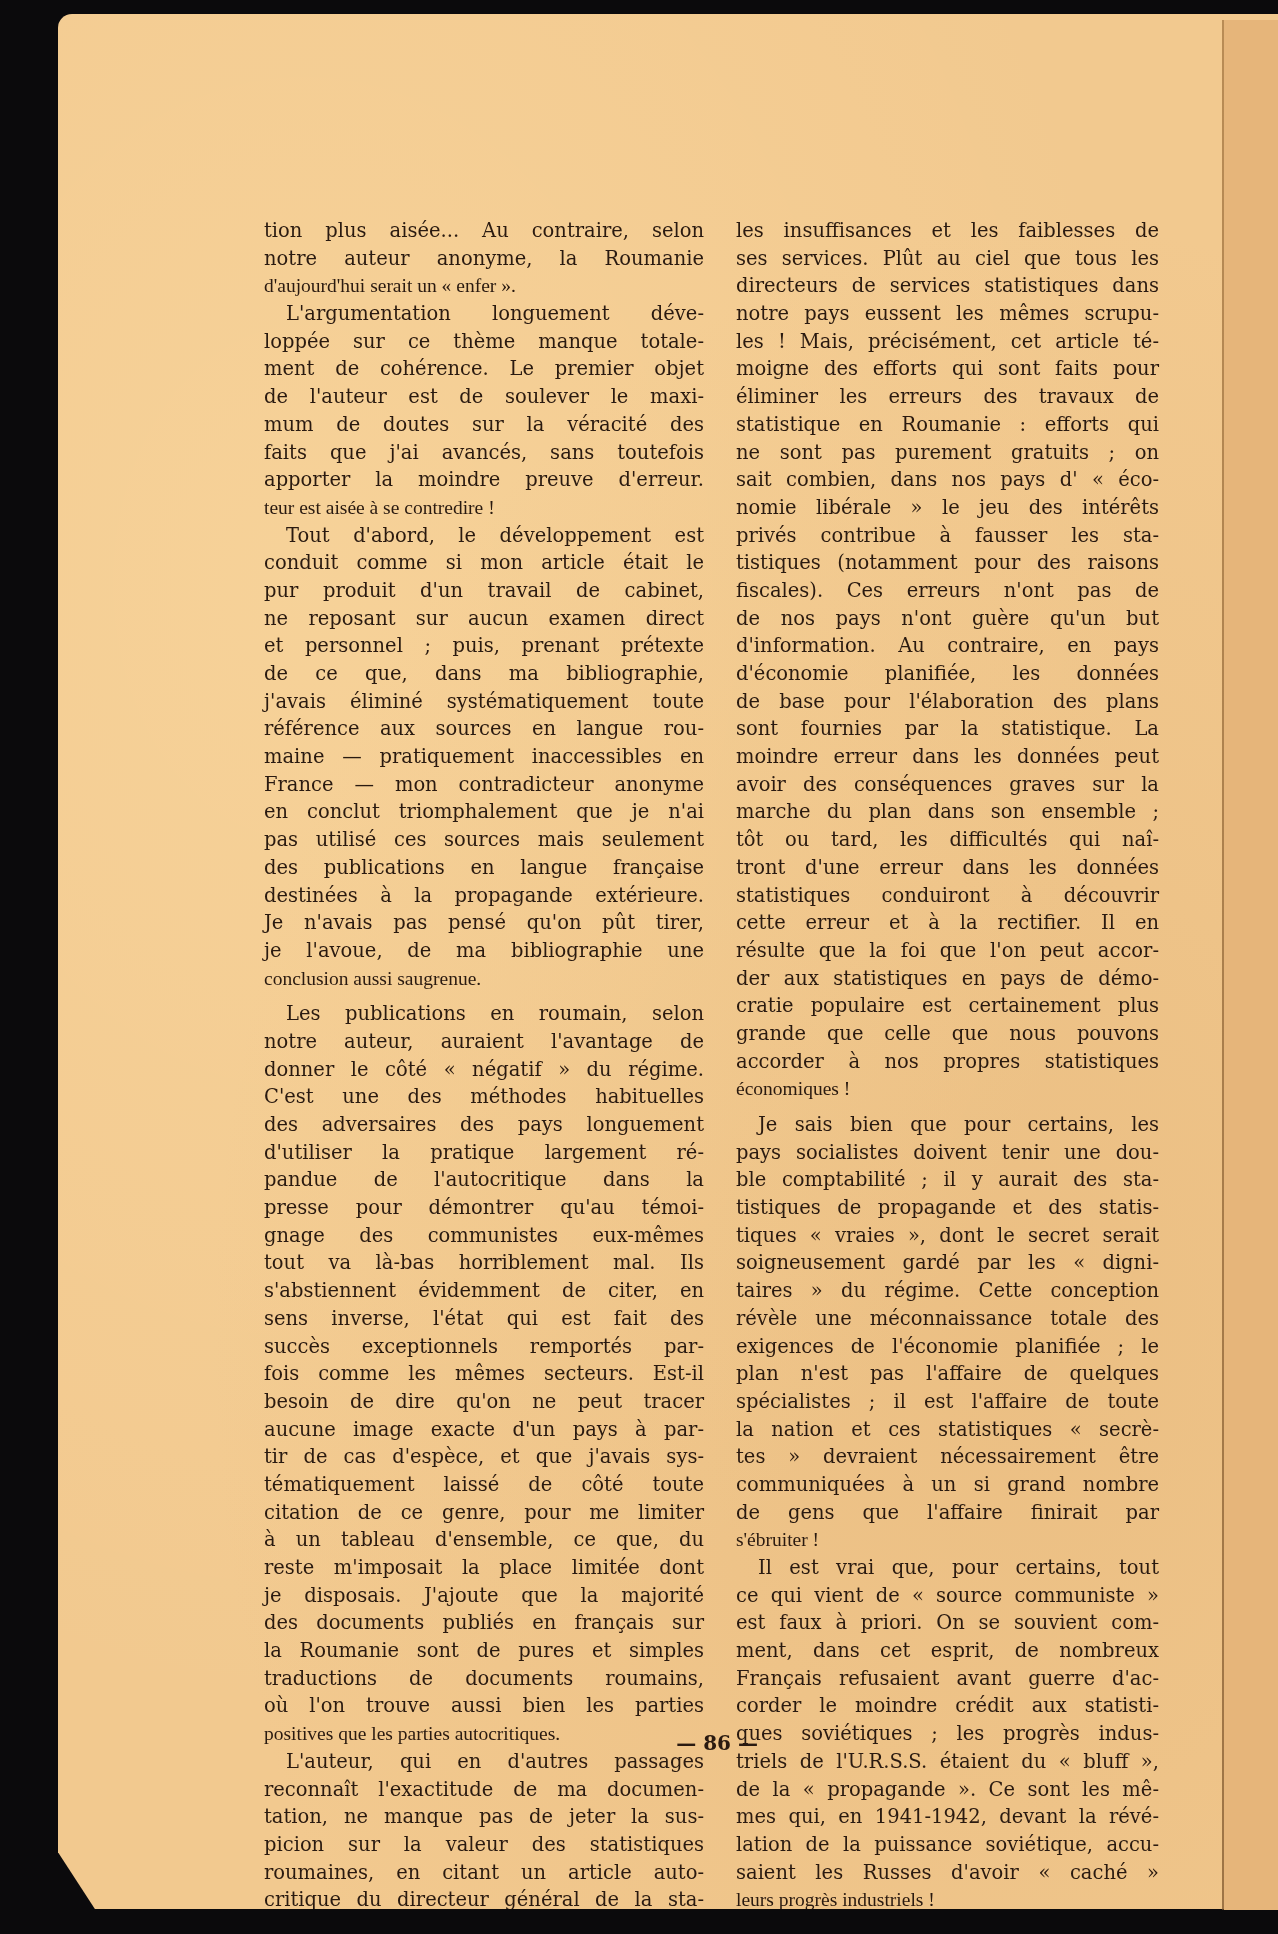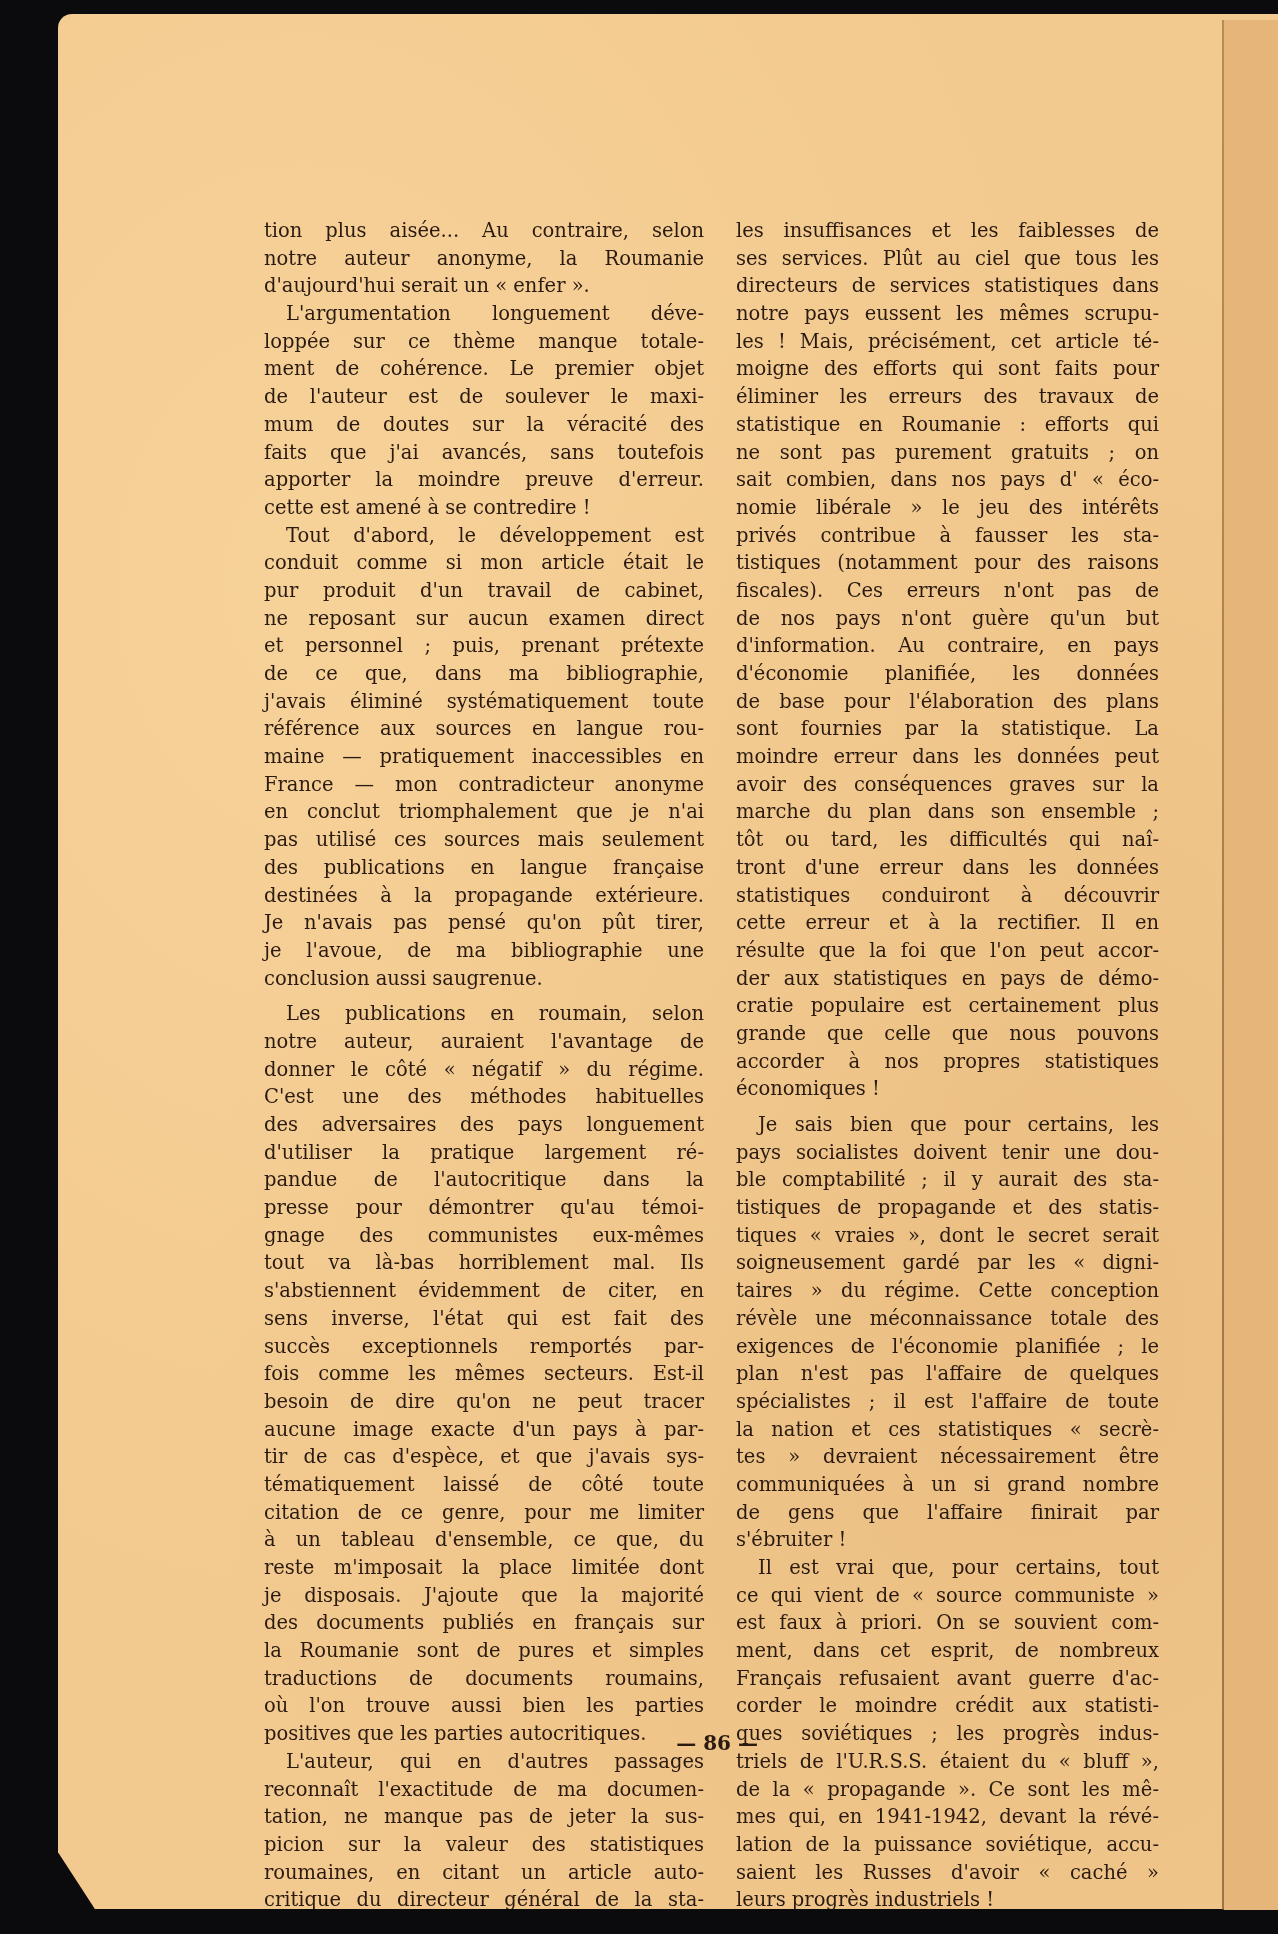--- a/index.html
+++ b/index.html
@@ -40,21 +40,21 @@
   .col-left { left: 206px; width: 440px; }
   .col-right { left: 678px; width: 423px; }
   .line {
     display: block;
     height: 27.7px;
     text-align: justify;
     text-align-last: justify;
     white-space: nowrap;
     overflow: visible;
   }
-  .line.last { text-align-last: left; }
+  .line.last { text-align-last: left; font-family: Liberation Serif, serif; }
   .line.indent { padding-left: 22px; }
   .line.gap { margin-top: 8px; }
   .page-number {
     position: absolute; top: 1717px; left: 600px; width: 100px;
     text-align: right; font-size: 20px; font-weight: bold; color: #2a1a10;
   }
 </style>
 </head>
 <body>
 
@@ -63,21 +63,21 @@
       <span class="line">tion plus aisée... Au contraire, selon</span>
       <span class="line">notre auteur anonyme, la Roumanie</span>
       <span class="line last">d'aujourd'hui serait un « enfer ».</span>
       <span class="line indent">L'argumentation longuement déve-</span>
       <span class="line">loppée sur ce thème manque totale-</span>
       <span class="line">ment de cohérence. Le premier objet</span>
       <span class="line">de l'auteur est de soulever le maxi-</span>
       <span class="line">mum de doutes sur la véracité des</span>
       <span class="line">faits que j'ai avancés, sans toutefois</span>
       <span class="line">apporter la moindre preuve d'erreur.</span>
-      <span class="line last">cette est amené à se contredire !</span>
+      <span class="line last">teur est aisée à se contredire !</span>
       <span class="line indent">Tout d'abord, le développement est</span>
       <span class="line">conduit comme si mon article était le</span>
       <span class="line">pur produit d'un travail de cabinet,</span>
       <span class="line">ne reposant sur aucun examen direct</span>
       <span class="line">et personnel ; puis, prenant prétexte</span>
       <span class="line">de ce que, dans ma bibliographie,</span>
       <span class="line">j'avais éliminé systématiquement toute</span>
       <span class="line">référence aux sources en langue rou-</span>
       <span class="line">maine — pratiquement inaccessibles en</span>
       <span class="line">France — mon contradicteur anonyme</span>

